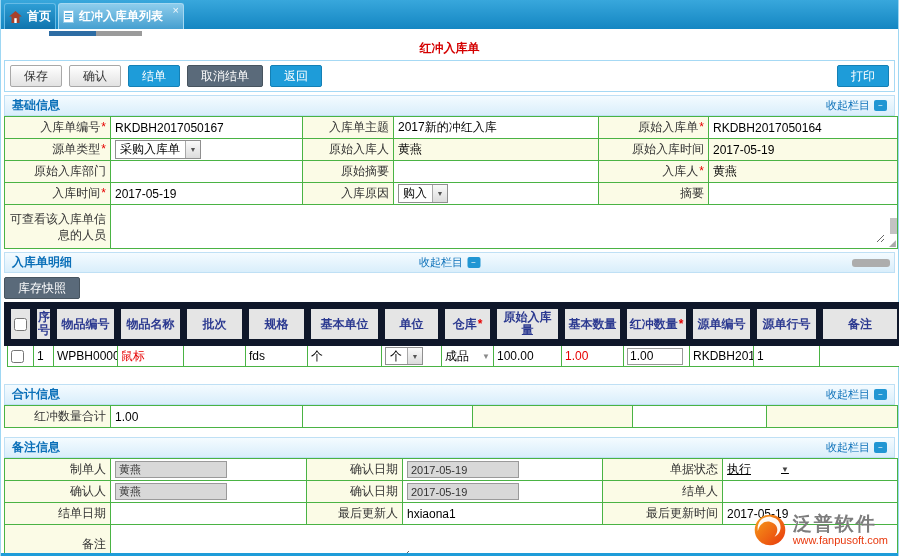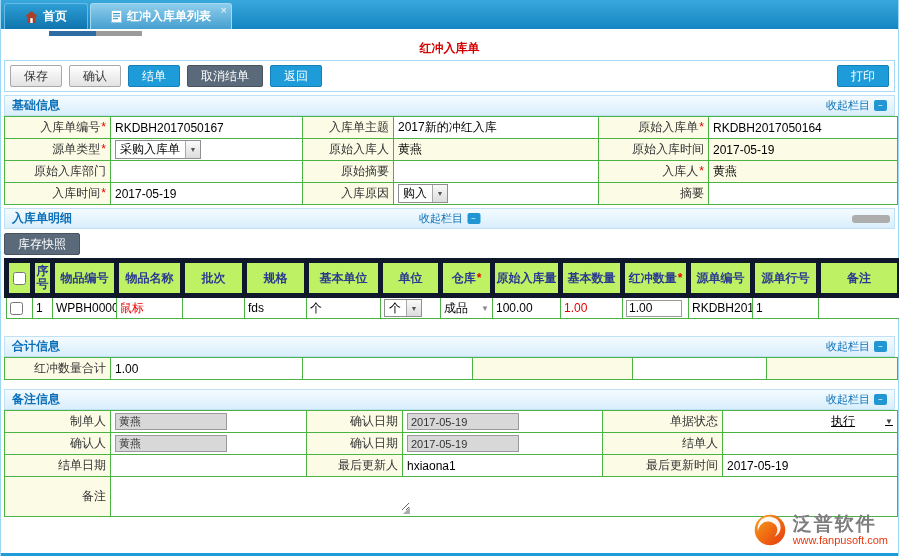--- a/index.html
+++ b/index.html
@@ -2,21 +2,21 @@
 <html><head>
 <meta charset="utf-8">
 <style>
 * { box-sizing: border-box; }
 html,body { margin:0; padding:0; }
 body { width:899px; height:556px; font-family:"Liberation Sans","DejaVu Sans",sans-serif; background:#fff; overflow:hidden; }
 .screen { width:899px; height:556px; position:relative; border-left:1px solid #9ed7f3; border-right:1px solid #9ed7f3; background:#fff; }
 
 
 .tabbar { height:29px; background:linear-gradient(#38a7dc,#1486c2); display:flex; align-items:flex-end; padding-left:3px; }
-.tab { height:26px; display:flex; align-items:center; gap:5px; padding:0 20px; color:#fff; font-size:12px; font-weight:bold; border-radius:3px 3px 0 0; margin-right:2px; cursor:pointer; }
+.tab { height:26px; display:flex; align-items:center; gap:5px; padding:0 4px; color:#fff; font-size:12px; font-weight:bold; border-radius:3px 3px 0 0; margin-right:2px; cursor:pointer; }
 .tab-home { background:linear-gradient(#2e9ed5,#0f74ae); border:1px solid #66bbe6; border-bottom:none; }
 .tab-active { background:linear-gradient(#8ecdec,#459fd0); border:1px solid #a5d8f1; border-bottom:none; position:relative; padding-right:20px; }
 .tab-close { position:absolute; top:1px; right:4px; font-size:11px; color:#f2f8fc; font-weight:normal; line-height:11px; }
 
 .scrollstrip { height:9px; background:#fff; position:relative; }
 .seg-blue { position:absolute; left:48px; top:2px; width:47px; height:5px; background:#2e6da4; }
 .seg-gray { position:absolute; left:95px; top:2px; width:46px; height:5px; background:#9b9b9b; }
 
 .page-title { text-align:center; color:#d40000; font-size:12px; font-weight:bold; padding:2px 0 3px; }
 
@@ -50,21 +50,21 @@
 .inline-dd { display:flex; align-items:center; justify-content:space-between; cursor:pointer; }
 .dd-arrow { font-size:8px; color:#8a8a8a; }
 
 .viewers-cell { position:relative; }
 .grip { position:absolute; right:1px; bottom:0px; font-size:9px; color:#aaa; line-height:9px; }
 .v-thumb { position:absolute; right:0px; bottom:14px; width:7px; height:16px; background:#c3c3c3; }
 
 
 .snap-row { margin:4px 3px 3px; }
 table.dtable { border-collapse:collapse; width:893px; margin:0 3px; table-layout:fixed; font-size:12px; }
-table.dtable th { border:5px solid #0f172a; background:#bef264; color:#2b3990; padding:2px 1px; font-size:12px; font-weight:bold; word-break:break-all; line-height:13px; }
+table.dtable th { border:7px solid #0f172a; background:#e5e5e5; color:#2b3990; padding:2px 1px; font-size:12px; font-weight:bold; word-break:break-all; line-height:13px; }
 table.dtable td { border:1px solid #4ab344; background:#fff; padding:1px 3px; height:22px; overflow:hidden; }
 .cell-input { width:56px; height:17px; border:1px solid #9a9a9a; font-size:12px; padding:0 2px; font-family:inherit; }
 .mini-select { height:18px; }
 .cb { width:13px; height:13px; margin:0; vertical-align:middle; }
 
 
 .gray-input { background:#d8d8d8; border:1px solid #9a9a9a; height:17px; width:112px; font-size:11px; color:#333; padding:0 3px; font-family:inherit; }
 .status-arrow { font-size:8px; color:#444; margin-left:30px; }
 .remark-area { position:relative; height:38px; }
 .ta { border:none; outline:none; resize:both; font-family:inherit; font-size:12px; background:transparent; }
@@ -170,20 +170,28 @@
       <td class="val">2017-05-19</td>
       <td class="lbl"><span>入库原因</span></td>
       <td class="val">
         <span class="fake-select">
           <span>购入</span>
           <span class="fs-arrow">▼</span>
         </span>
       </td>
       <td class="lbl"><span>摘要</span></td>
       <td class="val"></td>
+    </tr>
+    <tr style="height:44px;">
+      <td class="lbl" style="line-height:16px;"><span>可查看该入库单信息的人员</span></td>
+      <td class="val viewers-cell" colspan="5">
+        <textarea class="ta" style="width: 99%; height: 36px;"></textarea>
+        <span class="v-thumb"></span>
+        <span class="grip">◢</span>
+      </td>
     </tr>
   </tbody>
     </table>
 
   <div class="sec-head">
     <span class="sec-title">入库单明细</span>
     <span class="collapse collapse-center">
       <span>收起栏目</span>
       <span class="collapse-icon">−</span>
     </span>
@@ -311,21 +319,21 @@
         <col style="width:175px">
       </colgroup>
     <tbody>
         <tr style="height:20px;">
       <td class="lbl"><span>制单人</span></td>
       <td class="val"><input class="gray-input" disabled="" value="黄燕" style=""></td>
       <td class="lbl"><span>确认日期</span></td>
       <td class="val"><input class="gray-input" disabled="" value="2017-05-19" style=""></td>
       <td class="lbl"><span>单据状态</span></td>
       <td class="val">
-        <span class="inline-dd" style="justify-content:flex-end;text-decoration:underline;">
+        <span class="inline-dd" style="justify-content:flex-start;text-decoration:underline;">
           <span>执行</span>
           <span class="status-arrow">▼</span>
         </span>
       </td>
     </tr>
     <tr style="height:20px;">
       <td class="lbl"><span>确认人</span></td>
       <td class="val"><input class="gray-input" disabled="" value="黄燕" style=""></td>
       <td class="lbl"><span>确认日期</span></td>
       <td class="val"><input class="gray-input" disabled="" value="2017-05-19" style=""></td>

